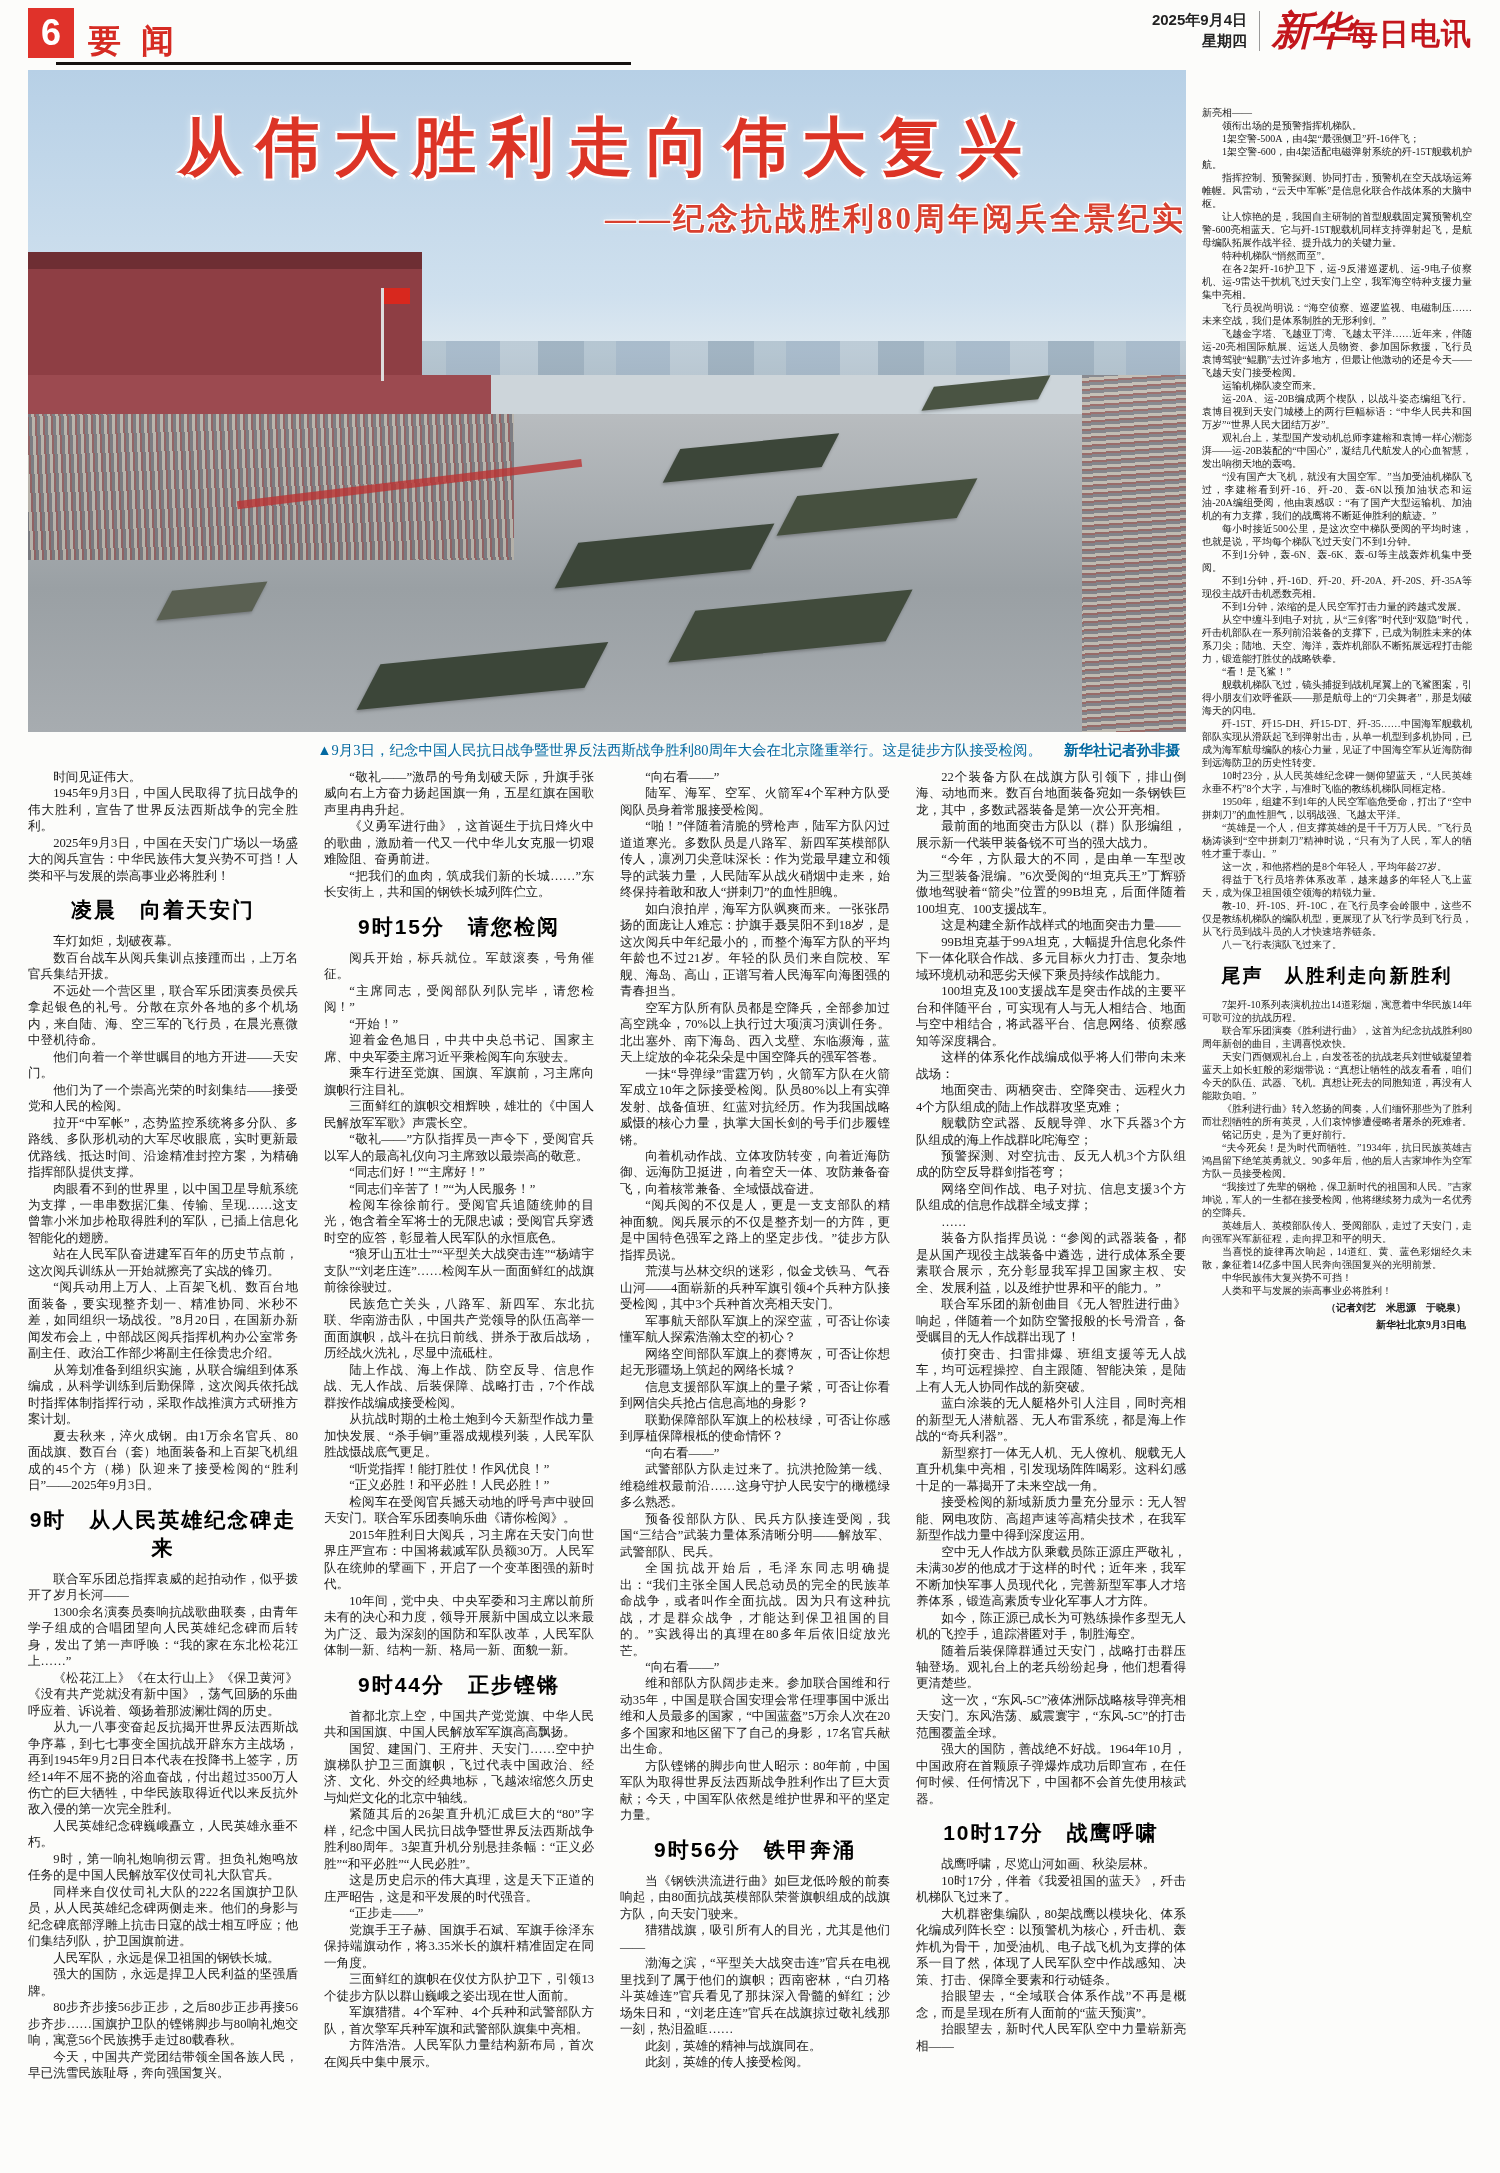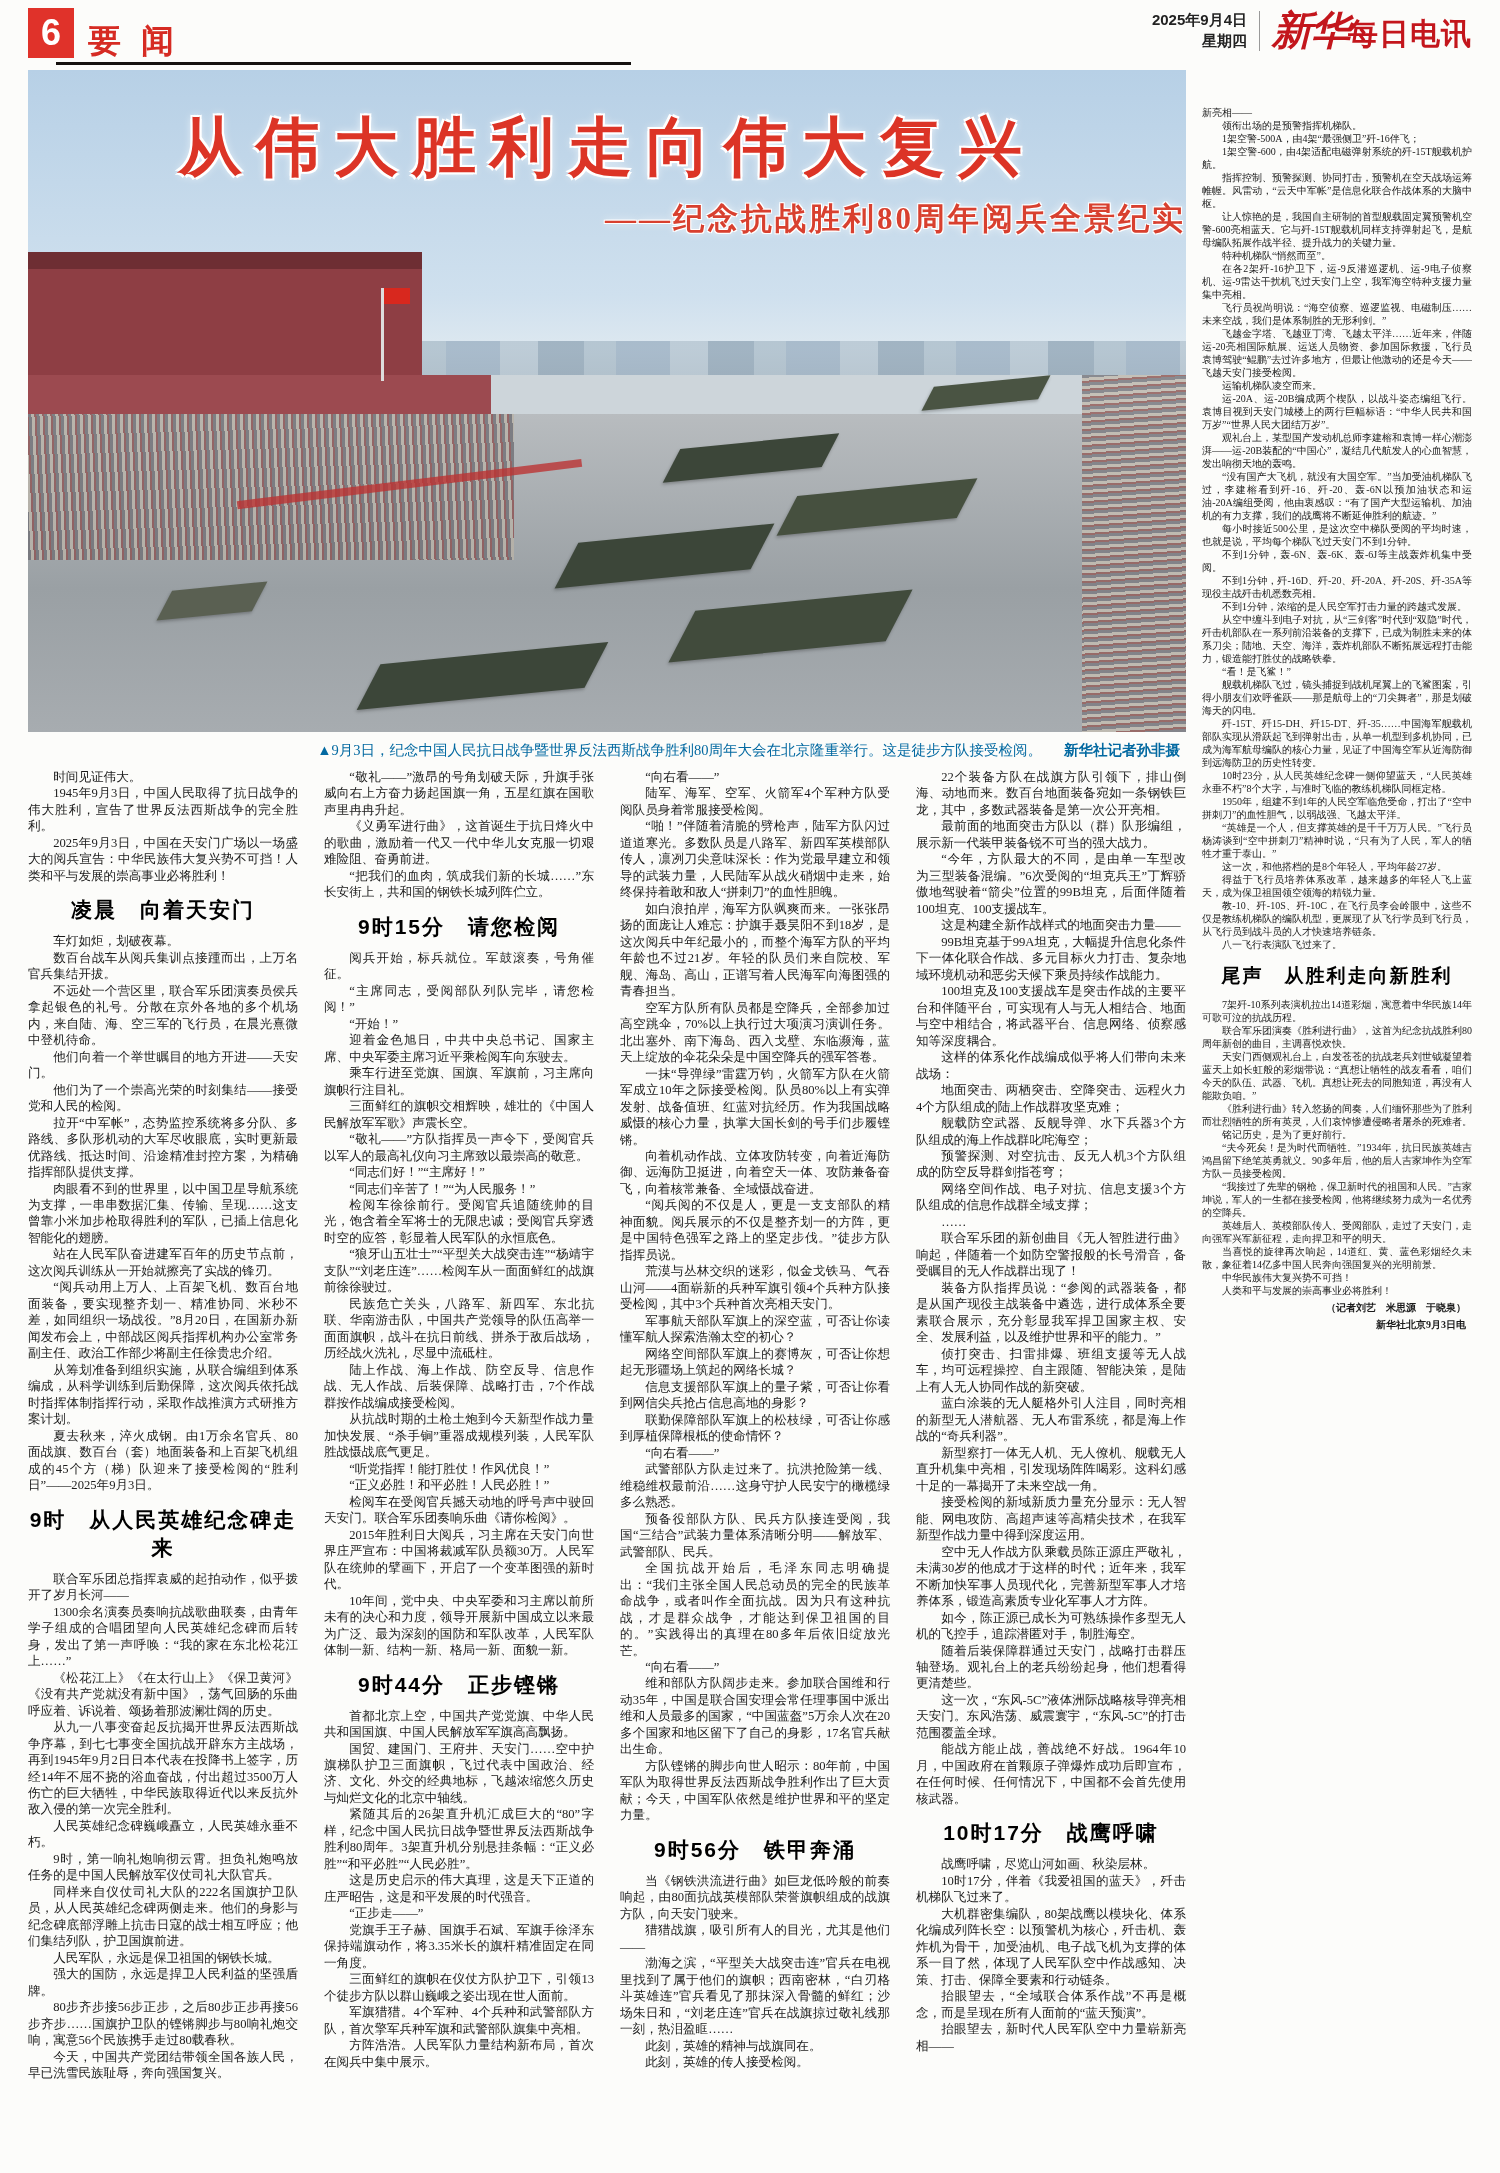--- a/index.html
+++ b/index.html
@@ -212,31 +212,31 @@
           <p>“今年，方队最大的不同，是由单一车型改为三型装备混编。”6次受阅的“坦克兵王”丁辉骄傲地驾驶着“箭尖”位置的99B坦克，后面伴随着100坦克、100支援战车。</p>
           <p>这是构建全新作战样式的地面突击力量——</p>
           <p>99B坦克基于99A坦克，大幅提升信息化条件下一体化联合作战、多元目标火力打击、复杂地域环境机动和恶劣天候下乘员持续作战能力。</p>
           <p>100坦克及100支援战车是突击作战的主要平台和伴随平台，可实现有人与无人相结合、地面与空中相结合，将武器平台、信息网络、侦察感知等深度耦合。</p>
           <p>这样的体系化作战编成似乎将人们带向未来战场：</p>
           <p>地面突击、两栖突击、空降突击、远程火力4个方队组成的陆上作战群攻坚克难；</p>
           <p>舰载防空武器、反舰导弹、水下兵器3个方队组成的海上作战群叱咤海空；</p>
           <p>预警探测、对空抗击、反无人机3个方队组成的防空反导群剑指苍穹；</p>
           <p>网络空间作战、电子对抗、信息支援3个方队组成的信息作战群全域支撑；</p>
           <p>……</p>
+          <p>装备方队指挥员说：“参阅的武器装备，都是从国产现役主战装备中遴选，进行成体系全要素联合展示，充分彰显我军捍卫国家主权、安全、发展利益，以及维护世界和平的能力。”</p>
           <p>联合军乐团的新创曲目《无人智胜进行曲》响起，伴随着一个如防空警报般的长号滑音，备受瞩目的无人作战群出现了！</p>
-          <p>装备方队指挥员说：“参阅的武器装备，都是从国产现役主战装备中遴选，进行成体系全要素联合展示，充分彰显我军捍卫国家主权、安全、发展利益，以及维护世界和平的能力。”</p>
           <p>侦打突击、扫雷排爆、班组支援等无人战车，均可远程操控、自主跟随、智能决策，是陆上有人无人协同作战的新突破。</p>
           <p>蓝白涂装的无人艇格外引人注目，同时亮相的新型无人潜航器、无人布雷系统，都是海上作战的“奇兵利器”。</p>
           <p>新型察打一体无人机、无人僚机、舰载无人直升机集中亮相，引发现场阵阵喝彩。这科幻感十足的一幕揭开了未来空战一角。</p>
           <p>接受检阅的新域新质力量充分显示：无人智能、网电攻防、高超声速等高精尖技术，在我军新型作战力量中得到深度运用。</p>
           <p>空中无人作战方队乘载员陈正源庄严敬礼，未满30岁的他成才于这样的时代；近年来，我军不断加快军事人员现代化，完善新型军事人才培养体系，锻造高素质专业化军事人才方阵。</p>
           <p>如今，陈正源已成长为可熟练操作多型无人机的飞控手，追踪潜匿对手，制胜海空。</p>
           <p>随着后装保障群通过天安门，战略打击群压轴登场。观礼台上的老兵纷纷起身，他们想看得更清楚些。</p>
           <p>这一次，“东风-5C”液体洲际战略核导弹亮相天安门。东风浩荡、威震寰宇，“东风-5C”的打击范围覆盖全球。</p>
-          <p>能战方能止战，善战绝不好战。1964年10月，中国政府在首颗原子弹爆炸成功后即宣布，在任何时候、任何情况下，中国都不会首先使用核武器。</p>
+          <p>强大的国防，善战绝不好战。1964年10月，中国政府在首颗原子弹爆炸成功后即宣布，在任何时候、任何情况下，中国都不会首先使用核武器。</p>
           <h3>10时17分　战鹰呼啸</h3>
           <p>战鹰呼啸，尽览山河如画、秋染层林。</p>
           <p>10时17分，伴着《我爱祖国的蓝天》，歼击机梯队飞过来了。</p>
           <p>大机群密集编队，80架战鹰以模块化、体系化编成列阵长空：以预警机为核心，歼击机、轰炸机为骨干，加受油机、电子战飞机为支撑的体系一目了然，体现了人民军队空中作战感知、决策、打击、保障全要素和行动链条。</p>
           <p>抬眼望去，“全域联合体系作战”不再是概念，而是呈现在所有人面前的“蓝天预演”。</p>
           <p>抬眼望去，新时代人民军队空中力量崭新亮相——</p>
         </div>
     </div>
 
     <div class="right-col">

